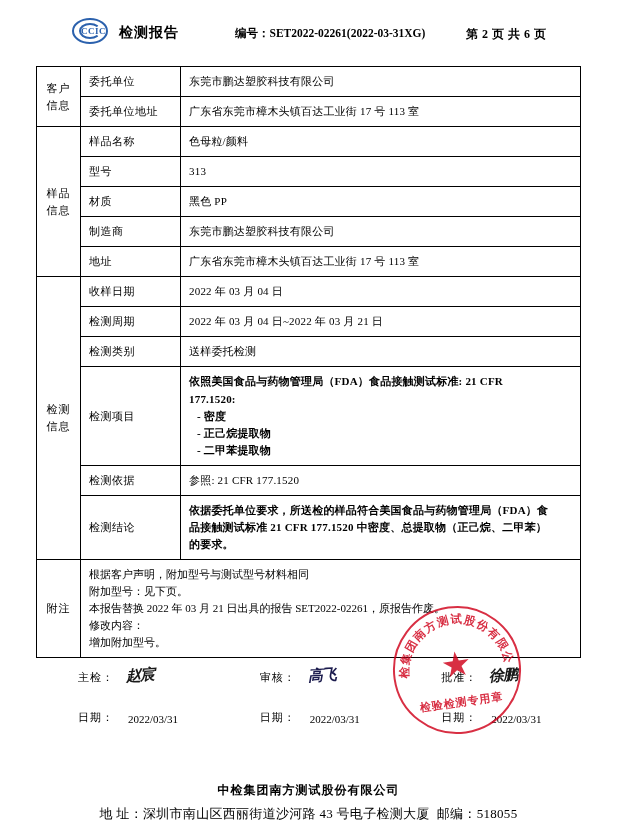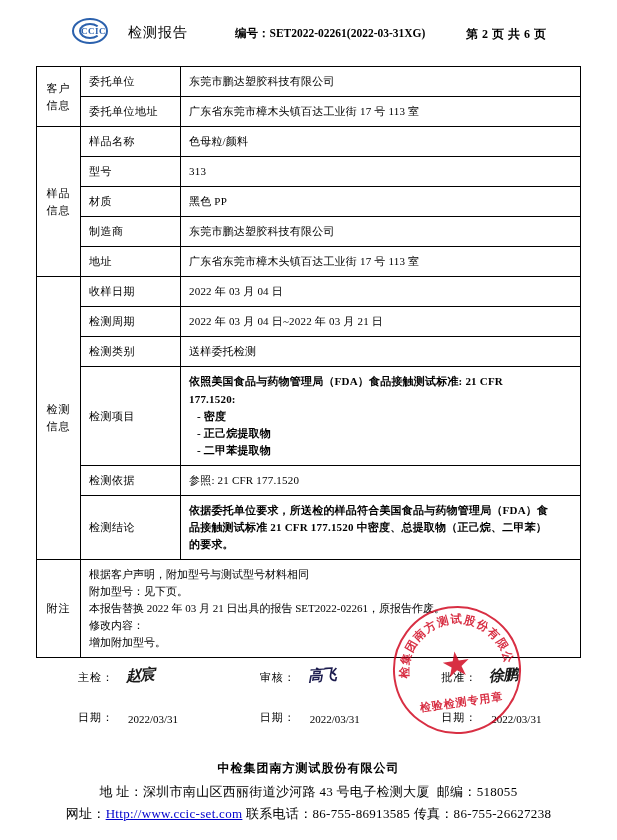--- a/index.html
+++ b/index.html
@@ -62,24 +62,24 @@
     left: 9px;
     top: 7.5px;
     font-family: "Liberation Serif", serif;
     font-size: 9px;
     font-weight: bold;
     color: #2b61ad;
     letter-spacing: .5px;
   }
   .hdr-title {
     position: absolute;
-    left: 128px;
+    left: 119px;
     top: 24px;
     font-size: 14px;
-    font-weight: normal;
+    font-weight: bold;
     letter-spacing: 1px;
   }
   .hdr-no {
     position: absolute;
     left: 235px;
     top: 26px;
     font-size: 11.5px;
     font-weight: bold;
   }
   .hdr-page {
@@ -420,18 +420,15 @@
     </svg>
     <div class="star">★</div>
     <div class="bottom-text">检验检测专用章</div>
   </div>
 
   <div class="footer">
     <div class="company">中检集团南方测试股份有限公司</div>
     <div class="line">
       <span>地  址：</span><span>深圳市南山区西丽街道沙河路 43 号电子检测大厦</span>&nbsp;&nbsp;<span>邮编：</span><span>518055</span>
     </div>
-    <div class="line">
-      <span>网址：</span><span class="link">Http://www.ccic-set.com</span>&nbsp;<span>联系电话：</span><span>86-755-86913585</span>&nbsp;<span>传真：</span><span>86-755-26627238</span>
-    </div>
   </div>
 
 </div>
 
 </body></html>

